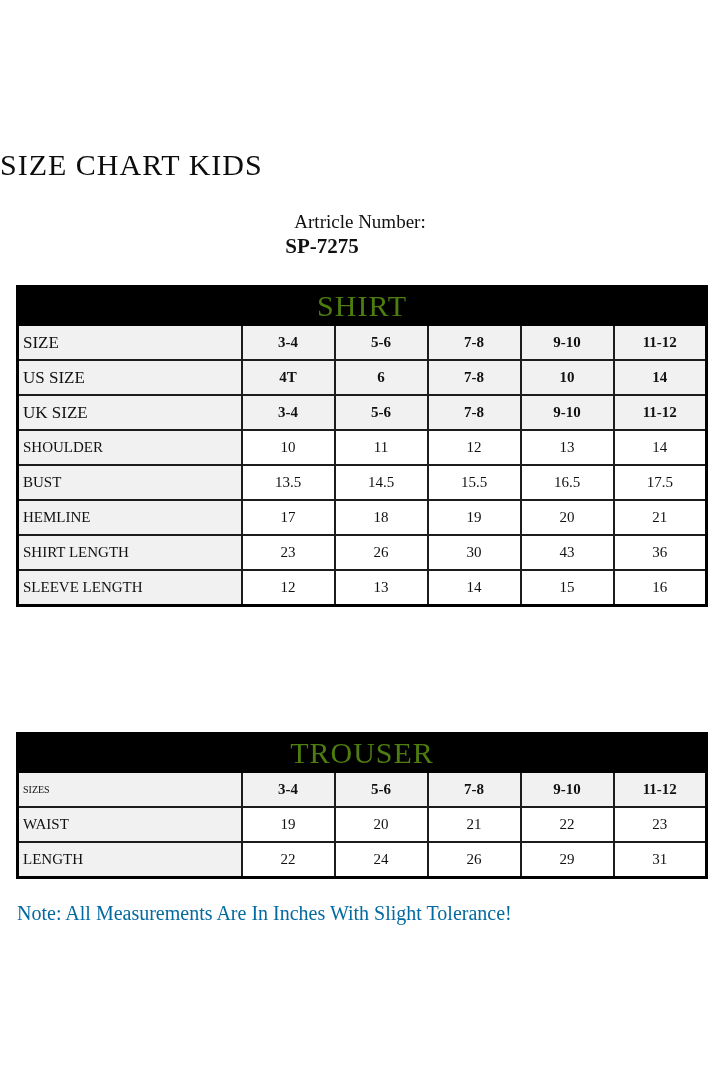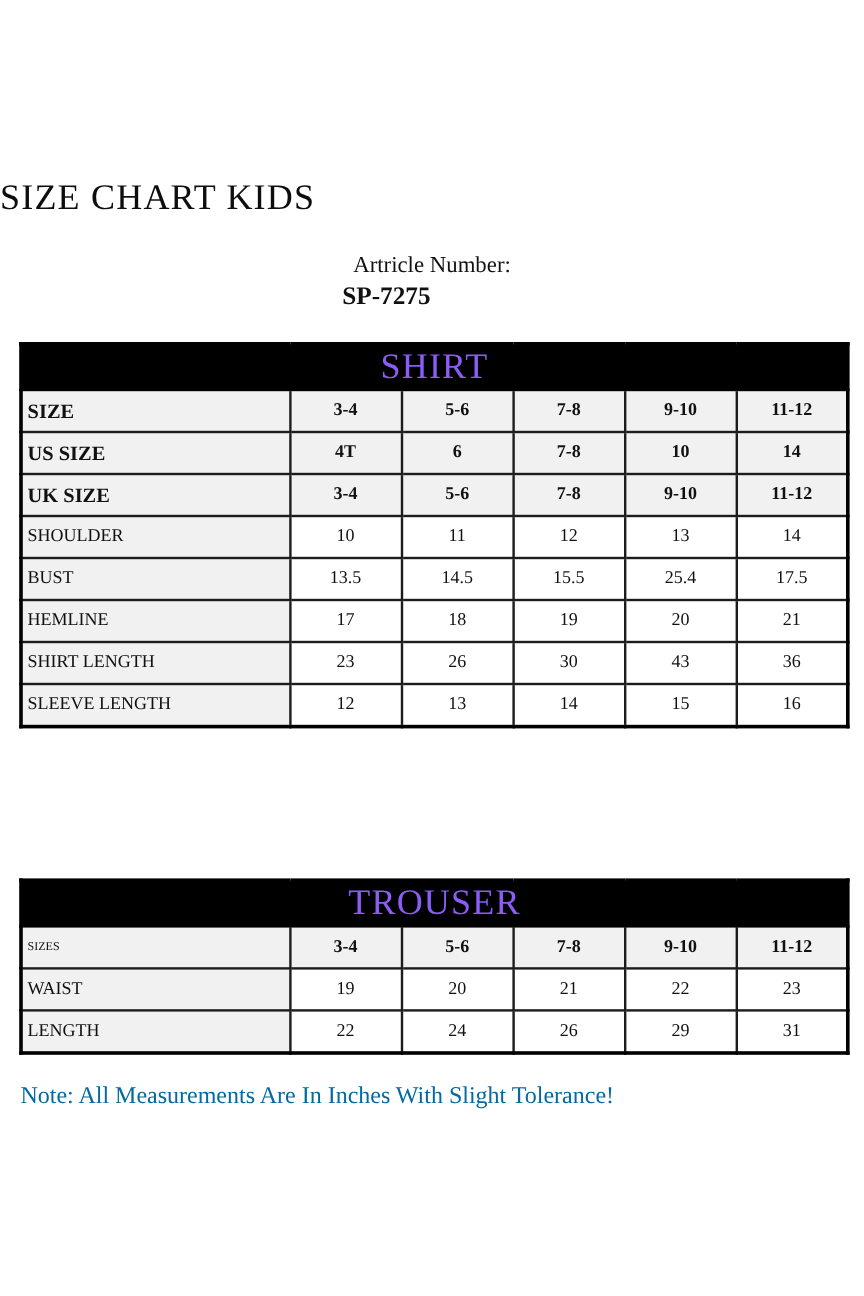--- a/index.html
+++ b/index.html
@@ -21,32 +21,32 @@
     font-size:21px; font-weight:bold;
   }
   table.size-table {
     position:absolute; left:16px; width:689px;
     border-collapse:collapse; table-layout:fixed;
     border:3px solid #000000;
   }
   #shirt-table  { top:285px; }
   #trouser-table{ top:732px; }
   th.band {
-    background:#000000; color:#8b5cf6; font-weight:normal;
+    background:#000000; color:#4d7c0f; font-weight:normal;
     font-size:30px; letter-spacing:1px; height:36px;
     border:2px solid #000000; text-align:center; padding:0;
   }
   td {
     border:2px solid #1c1c1c; height:33px; padding:0;
     overflow:hidden; white-space:nowrap;
   }
   td.label-cell {
     text-align:left; padding-left:4px; font-size:15px; background:#f1f1f1;
   }
-  td.label-cell.bold-label { font-weight:bold; font-size:17px; }
+  td.label-cell.bold-label { font-weight:normal; font-size:17px; }
   td.label-cell.plain-group { font-size:10px;margin-left:16px; }
   td.value-cell { text-align:center; font-size:15px; background:#ffffff; }
   tr.group-row td.value-cell { font-weight:bold; background:#f1f1f1; }
   .note {
     position:absolute; left:17px; top:902px; font-size:20px; color:#0369a1;
   }
 </style>
 </head>
 <body>
 
@@ -99,21 +99,21 @@
         <td class="value-cell">11</td>
         <td class="value-cell">12</td>
         <td class="value-cell">13</td>
         <td class="value-cell">14</td>
       </tr>
       <tr class="measure-row">
         <td class="label-cell">BUST</td>
         <td class="value-cell">13.5</td>
         <td class="value-cell">14.5</td>
         <td class="value-cell">15.5</td>
-        <td class="value-cell">25.4</td>
+        <td class="value-cell">16.5</td>
         <td class="value-cell">17.5</td>
       </tr>
       <tr class="measure-row">
         <td class="label-cell">HEMLINE</td>
         <td class="value-cell">17</td>
         <td class="value-cell">18</td>
         <td class="value-cell">19</td>
         <td class="value-cell">20</td>
         <td class="value-cell">21</td>
       </tr>

